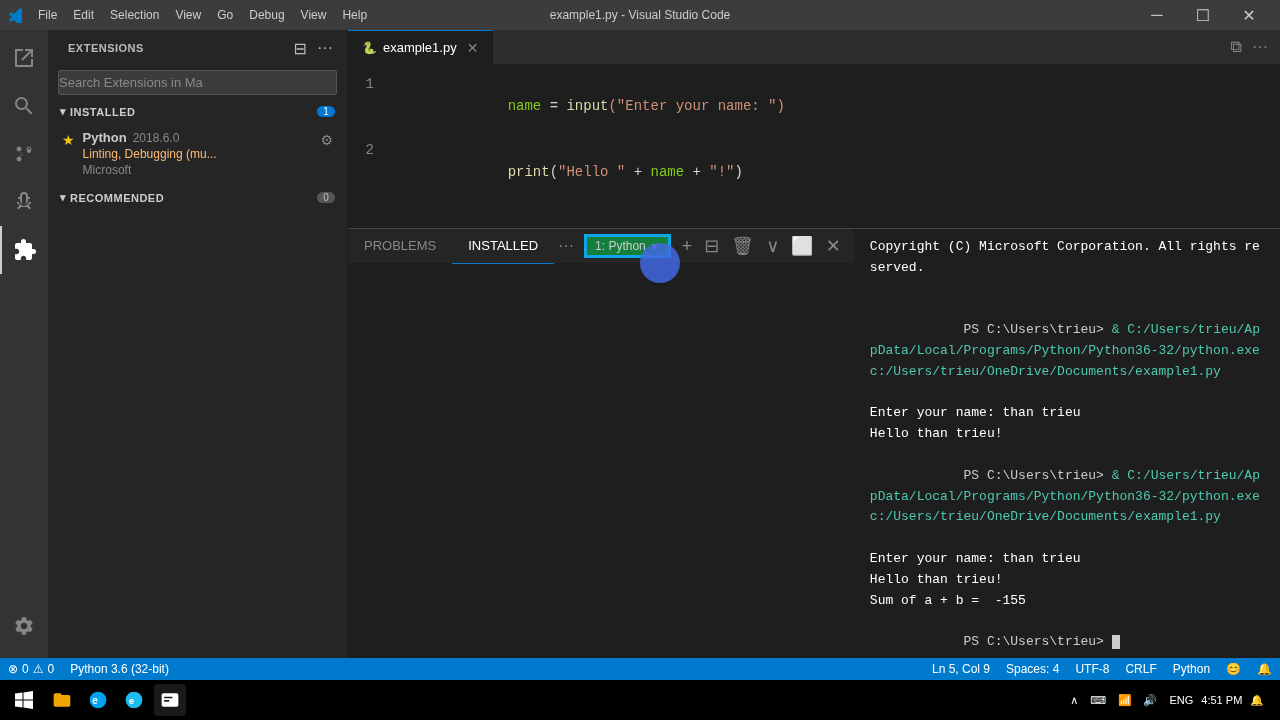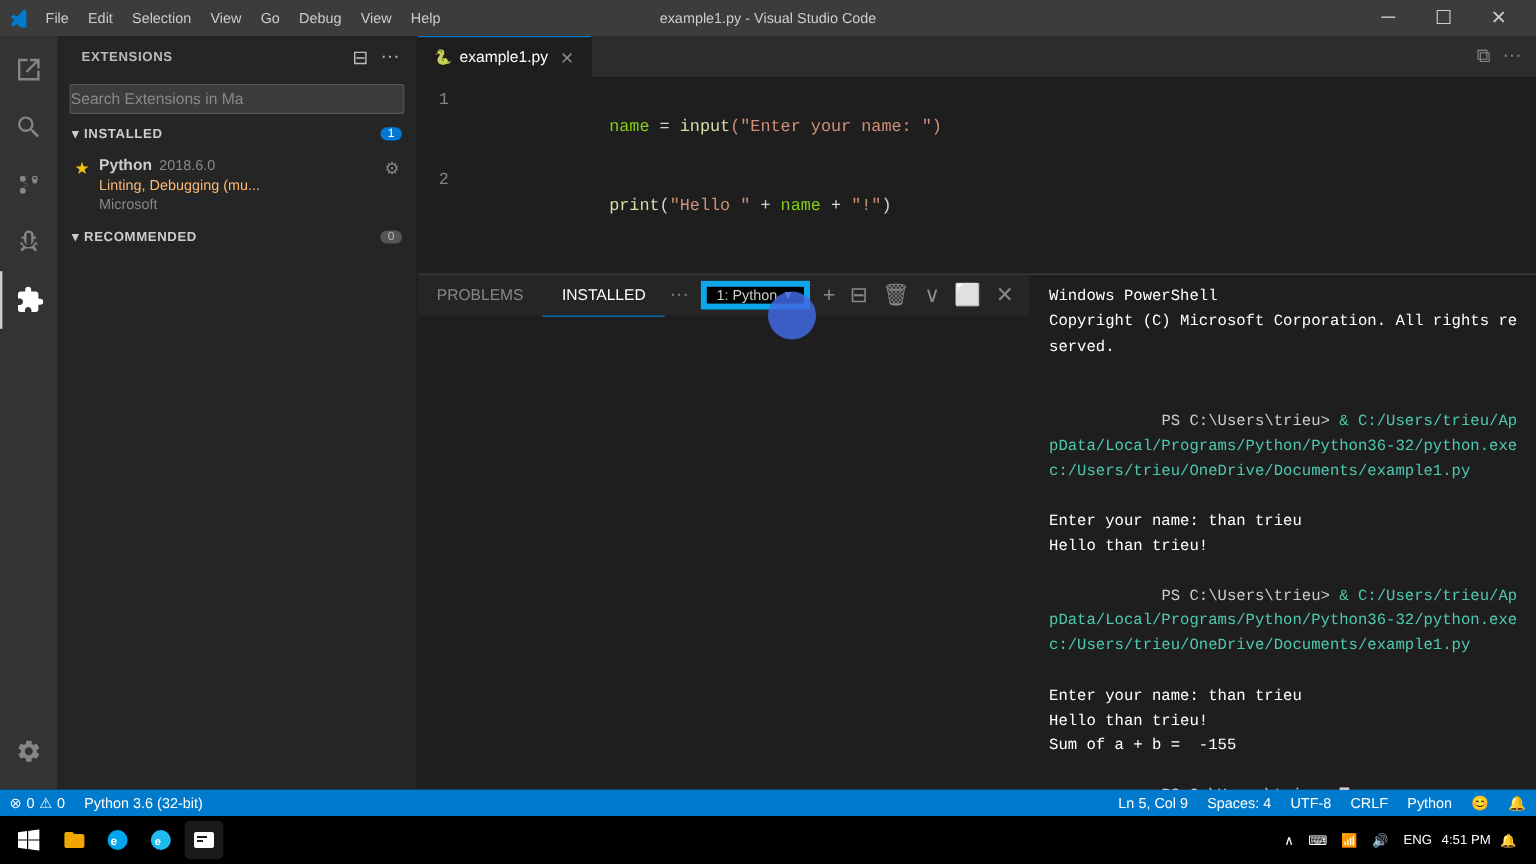--- a/index.html
+++ b/index.html
@@ -365,22 +365,22 @@
       cursor: pointer;
       font-size:16px;
       padding: 2px 4px;
     }
 
     
     #terminal-selector {
       display: flex;
       align-items: center;
       gap: 4px;
-      background: #000000;
-      border: 5px solid #0ea5e9;
+      background: #15803d;
+      border: 3px solid #0ea5e9;
       color: #ccc;
       padding: 2px 8px;
       font-size: 12px;
       cursor: pointer;
       height: 24px;
       margin: 0 4px;
     }
     .sel-arrow { font-size: 10px; }
 
     .panel-icon-btn {
@@ -660,21 +660,20 @@
             </div>
             <span class="panel-icon-btn" title="New Terminal">+</span>
             <span class="panel-icon-btn" title="Split Terminal">⊟</span>
             <span class="panel-icon-btn" title="Kill Terminal">🗑</span>
             <span class="panel-icon-btn" title="Collapse">∨</span>
             <span class="panel-icon-btn" title="Maximize">⬜</span>
             <span class="panel-icon-btn" title="Close Panel">✕</span>
           </div>
         </div>
         <div id="terminal-content">
-          <div class="term-line term-white">Windows PowerShell</div>
           <div class="term-line term-white">Copyright (C) Microsoft Corporation. All rights reserved.</div>
           <div class="term-line">&nbsp;</div>
           <div class="term-line">
             <span style="color:#ccc">PS C:\Users\trieu&gt; </span><span style="color:#4ec9b0">&amp; C:/Users/trieu/AppData/Local/Programs/Python/Python36-32/python.exe c:/Users/trieu/OneDrive/Documents/example1.py</span>
           </div>
           <div class="term-line term-white">Enter your name: than trieu</div>
           <div class="term-line term-white">Hello than trieu!</div>
           <div class="term-line">
             <span style="color:#ccc">PS C:\Users\trieu&gt; </span><span style="color:#4ec9b0">&amp; C:/Users/trieu/AppData/Local/Programs/Python/Python36-32/python.exe c:/Users/trieu/OneDrive/Documents/example1.py</span>
           </div>

